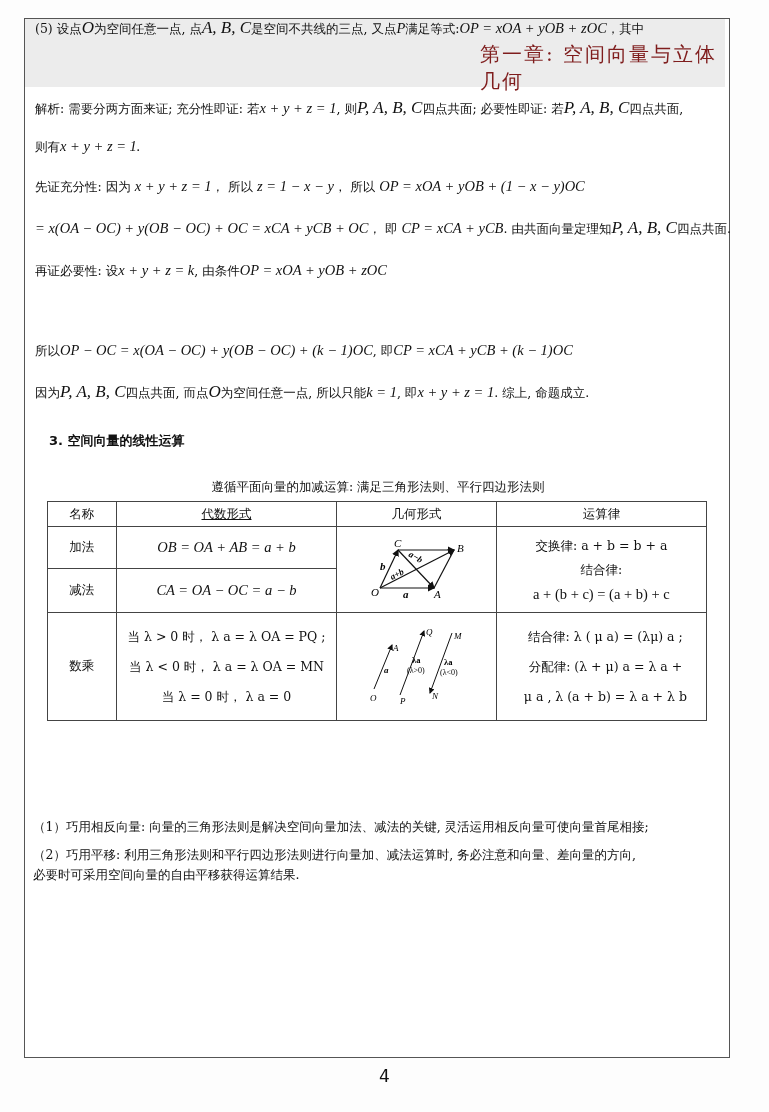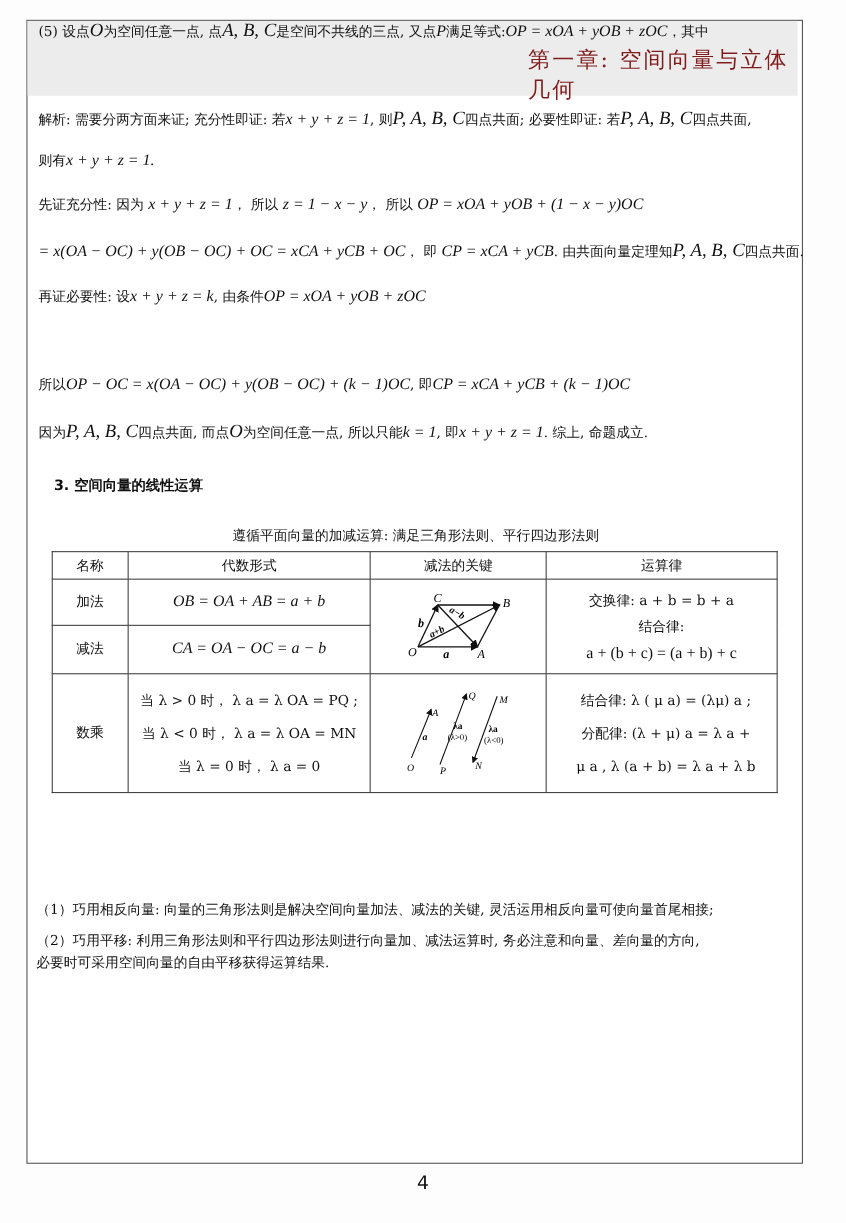--- a/index.html
+++ b/index.html
@@ -29,21 +29,21 @@
   }
   .center { position:absolute; left:0; width:706px; text-align:center; font-size:12.5px; }
   table.ops {
     position:absolute; left:22px; top:482px; width:660px; border-collapse:collapse;
     font-size:12.5px;
   }
   table.ops td, table.ops th {
     border:1.5px solid #444; text-align:center; vertical-align:middle; padding:0; font-weight:normal;
   }
   table.ops th { height:24px; }
-  .c1 { width:64px; } .c2 { width:208px; } .c3 { width:150px; } .c4 { width:198px; }
+  .c1 { width:64px; } .c2 { width:208px;text-decoration:underline; } .c3 { width:150px; } .c4 { width:198px; }
   .tip { position:absolute; left:8px; font-size:12.5px; white-space:nowrap; }
   .pagenum {
     position:absolute; left:0; width:769px; top:1066px; text-align:center;
     font-family:"DejaVu Sans", sans-serif; font-size:17px;
   }
 </style>
 </head>
 <body>
 
 <div class="frame">
@@ -80,21 +80,21 @@
   </div>
 
   <div class="sec">3. 空间向量的线性运算</div>
   <div class="center" style="top:460px;">遵循平面向量的加减运算: 满足三角形法则、平行四边形法则</div>
 
   <table class="ops">
     <tbody>
         <tr>
       <th class="c1">名称</th>
       <th class="c2">代数形式</th>
-      <th class="c3">减法的关键</th>
+      <th class="c3">几何形式</th>
       <th class="c4">运算律</th>
     </tr>
     <tr style="height:42px;">
       <td>加法</td>
       <td><span class="m">OB = OA + AB = a + b</span></td>
       <td rowspan="2">
         <svg width="110" height="64" viewBox="0 0 110 64">
           <defs>
             <marker id="ah" markerWidth="6" markerHeight="6" refX="5" refY="3" orient="auto">
               <path d="M0,0 L6,3 L0,6 z" fill="#111"></path>

